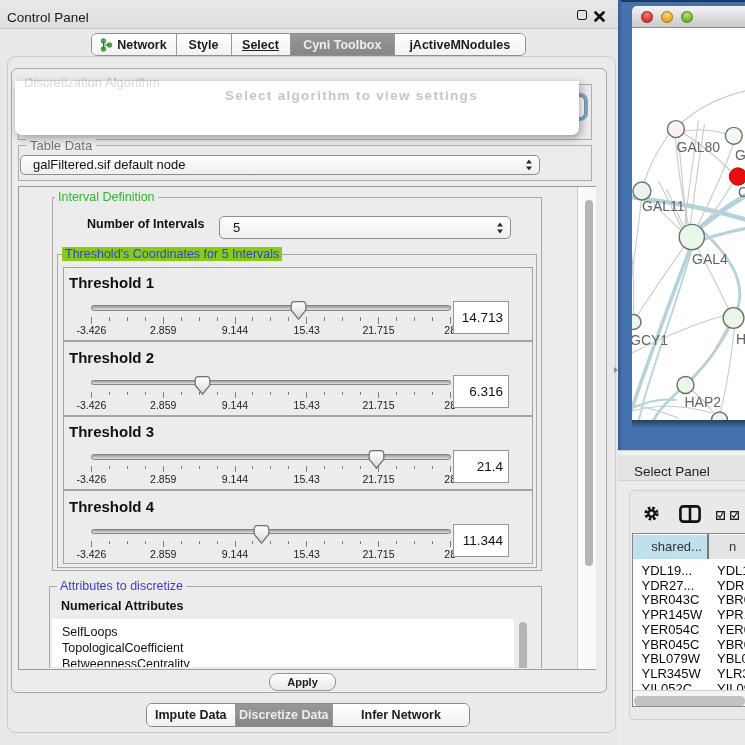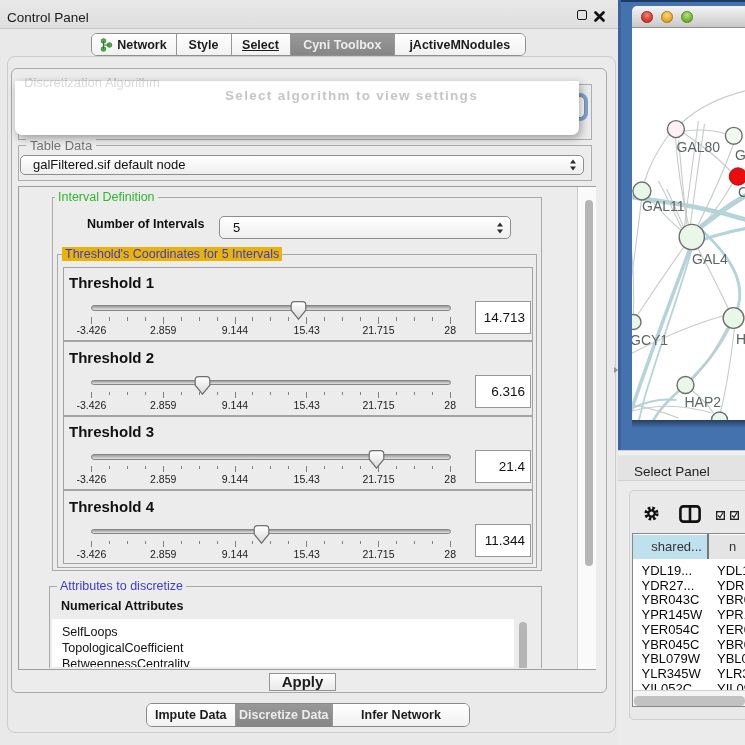--- a/index.html
+++ b/index.html
@@ -13,21 +13,21 @@
 .combo{position:absolute;border:1px solid #8e8e8e;border-radius:5px;background:linear-gradient(#ffffff,#eeeeee);display:flex;align-items:center;font-size:13px;color:#111;}
 .spin{position:absolute;right:6px;top:50%;transform:translateY(-50%);width:8px;height:11px;}
 .spin:before{content:"";position:absolute;left:0.5px;top:0;border-left:3.5px solid transparent;border-right:3.5px solid transparent;border-bottom:4.5px solid #2b2b2b;}
 .spin:after{content:"";position:absolute;left:0.5px;bottom:0;border-left:3.5px solid transparent;border-right:3.5px solid transparent;border-top:4.5px solid #2b2b2b;}
 .thr{position:absolute;left:63px;width:469.5px;height:74.4px;border:1px solid #a4a4a4;background:#ececec;}
 .thr .tt{position:absolute;left:5px;top:6.5px;font-size:15px;font-weight:bold;color:#111;}
 .thr .track{position:absolute;left:27px;top:37.5px;width:359.5px;height:5.5px;border:1px solid #858585;border-radius:3px;background:linear-gradient(#9b9b9b,#e2e2e2);}
 .thr .minor{position:absolute;left:27px;top:49.5px;width:360.5px;height:3.4px;background:repeating-linear-gradient(90deg,#808080 0,#808080 1px,transparent 1px,transparent 17.94px);}
 .thr .major{position:absolute;left:27px;top:49.5px;width:360.5px;height:6.4px;background:repeating-linear-gradient(90deg,#808080 0,#808080 1px,transparent 1px,transparent 71.76px);}
 .thr .lbl{position:absolute;top:56.5px;font-size:10.5px;font-weight:normal;color:#1a1a1a;transform:translateX(-50%);}
-.thr .val{position:absolute;left:411px;top:33.2px;width:56px;height:33px;border:1px solid #979797;background:#fff;font-size:13.5px;color:#111;display:flex;align-items:center;justify-content:flex-end;padding-right:5px;}
+.thr .val{position:absolute;left:389px;top:33.2px;width:56px;height:33px;border:1px solid #979797;background:#fff;font-size:13.5px;color:#111;display:flex;align-items:center;justify-content:flex-end;padding-right:5px;}
 .thumb{position:absolute;top:33.5px;width:17px;height:19px;}
 </style></head>
 <body>
 
 <div class="abs" style="left:0;top:0;width:618px;height:29px;background:linear-gradient(#e9e9e9,#dedede);border-bottom:1px solid #c6c6c6;"></div>
 <div class="abs" style="left:7px;top:9.5px;font-size:13.5px;color:#1a1a1a;">Control Panel</div>
 <div class="abs" style="left:577px;top:10px;width:10px;height:10px;border:1.8px solid #1a1a1a;border-radius:2px;"></div>
 <svg class="abs" style="left:594px;top:10.5px;" width="11" height="11" viewBox="0 0 11 11">
     <path d="M1.5 1.5 L9.5 9.5 M9.5 1.5 L1.5 9.5" stroke="#111" stroke-width="2.6" stroke-linecap="round"></path>
   </svg>
@@ -50,33 +50,33 @@
 
 <div class="tb" style="left:18.3px;top:84px;width:573.7px;height:56.3px;border-color:#adadad;"></div>
 <div class="abs" style="left:300px;top:96px;width:285px;height:22px;border:1px solid #8e8e8e;border-radius:5px;background:#fff;box-shadow:0 0 0 3px rgba(106,158,215,0.9);"></div>
 
 <div class="abs" style="left:20px;top:74px;width:200px;height:6.5px;overflow:hidden;">
     <div style="position:absolute;left:4px;top:1px;font-size:13px;color:#5a5a5a;">Discretization Algorithm</div>
   </div>
 
 <div class="tb" style="left:18.3px;top:144.8px;width:573.7px;height:36.4px;border-color:#adadad;"></div>
 <div class="abs" style="left:26px;top:137.5px;font-size:13px;color:#737373;background:#ececec;padding:0 4px;">Table Data</div>
-<div class="combo" style="left:20px;top:154.5px;width:564px;height:20px;padding-left:12px;">galFiltered.sif default node<span class="spin"></span></div>
+<div class="combo" style="left:20px;top:154.5px;width:520px;height:20px;padding-left:12px;">galFiltered.sif default node<span class="spin"></span></div>
 
 <div class="abs" style="left:17.5px;top:185.5px;width:578.5px;height:484px;border:1px solid #9d9d9d;background:#ececec;"></div>
 <div class="abs" style="left:576.5px;top:186.5px;width:19px;height:482px;background:#fafafa;border-left:1px solid #c9c9c9;"></div>
 <div class="abs" style="left:585px;top:200px;width:8px;height:366px;background:#b5b5b5;border-radius:4px;"></div>
 
 <div class="tb" style="left:52px;top:196.8px;width:489.5px;height:374.7px;border-color:#a9a9a9;"></div>
 <div class="abs" style="left:55px;top:190px;font-size:12.5px;color:#2eb82e;background:#ececec;padding:0 3px;">Interval Definition</div>
 <div class="abs" style="left:87px;top:217.4px;font-size:12.5px;font-weight:bold;color:#111;">Number of Intervals</div>
 <div class="combo" style="left:219px;top:216px;width:292px;height:23px;padding-left:13px;">5<span class="spin"></span></div>
 
 <div class="tb" style="left:56.5px;top:253.5px;width:480px;height:314.5px;border-color:#a9a9a9;"></div>
-<div class="abs" style="left:62px;top:247.4px;font-size:12.5px;color:#3a3ad6;background:#eab308;padding:0 3px;">Threshold's Coordinates for 5 Intervals</div>
+<div class="abs" style="left:62px;top:247.4px;font-size:12.5px;color:#3a3ad6;background:#84cc16;padding:0 3px;">Threshold's Coordinates for 5 Intervals</div>
 <div class="thr" style="top:266.8px;">
  <div class="tt">Threshold 1</div>
  <div class="track"></div>
  <div class="minor"></div>
     <div class="major"></div>
  <span class="lbl" style="left:27.4px;">-3.426</span>
     <span class="lbl" style="left:99.2px;">2.859</span>
     <span class="lbl" style="left:171.0px;">9.144</span>
     <span class="lbl" style="left:242.7px;">15.43</span>
     <span class="lbl" style="left:314.5px;">21.715</span>
@@ -161,21 +161,21 @@
 
 <div class="tb" style="left:49.3px;top:585.6px;width:493.2px;height:82px;border-bottom:none;border-color:#a9a9a9;"></div>
 <div class="abs" style="left:57px;top:579px;font-size:12.5px;color:#3a3ad6;background:#ececec;padding:0 3px;">Attributes to discretize</div>
 <div class="abs" style="left:61px;top:599.4px;font-size:12.5px;font-weight:bold;color:#111;">Numerical Attributes</div>
 <div class="abs" style="left:52px;top:619px;width:462px;height:48px;background:#fff;overflow:hidden;">
  <div style="position:absolute;left:10px;top:5px;font-size:12.5px;color:#111;line-height:16px;">SelfLoops<br>TopologicalCoefficient<br>BetweennessCentrality</div>
 </div>
 <div class="abs" style="left:514px;top:619px;width:15px;height:48px;background:#ececec;"></div>
 <div class="abs" style="left:519px;top:622px;width:8px;height:46px;background:#b5b5b5;border-radius:4px 4px 0 0;"></div>
 
-<div class="abs" style="left:269px;top:672.8px;width:67px;height:18px;border:1px solid #949494;border-radius:0;background:linear-gradient(#ffffff,#e9e9e9);display:flex;align-items:center;justify-content:center;font-size:15px;font-weight:bold;color:#1c1c1c;">Apply</div>
+<div class="abs" style="left:269px;top:672.8px;width:67px;height:18px;border:1px solid #949494;border-radius:8px;background:linear-gradient(#ffffff,#e9e9e9);display:flex;align-items:center;justify-content:center;font-size:11px;font-weight:bold;color:#1c1c1c;">Apply</div>
 <div class="seg" style="left:146px;top:703px;height:23.6px;border-color:#888;">
  <div style="width:88.5px;">Impute Data</div>
  <div style="width:97.5px;" class="sel">Discretize Data</div>
  <div style="width:136px;">Infer Network</div>
 </div>
 
 <div class="abs" style="left:14.5px;top:80.5px;width:564px;height:54px;background:#fff;border-radius:0 0 7px 7px;box-shadow:2px 3px 8px rgba(0,0,0,0.35);">
  <div style="position:absolute;left:9.5px;top:-5.5px;font-size:13px;color:#dadada;">Discretization Algorithm</div>
  <div style="position:absolute;left:55px;top:7px;width:100%;text-align:center;font-size:13.5px;font-weight:bold;color:#c6c6c6;letter-spacing:1.3px;">Select algorithm to view settings</div>
 </div>

